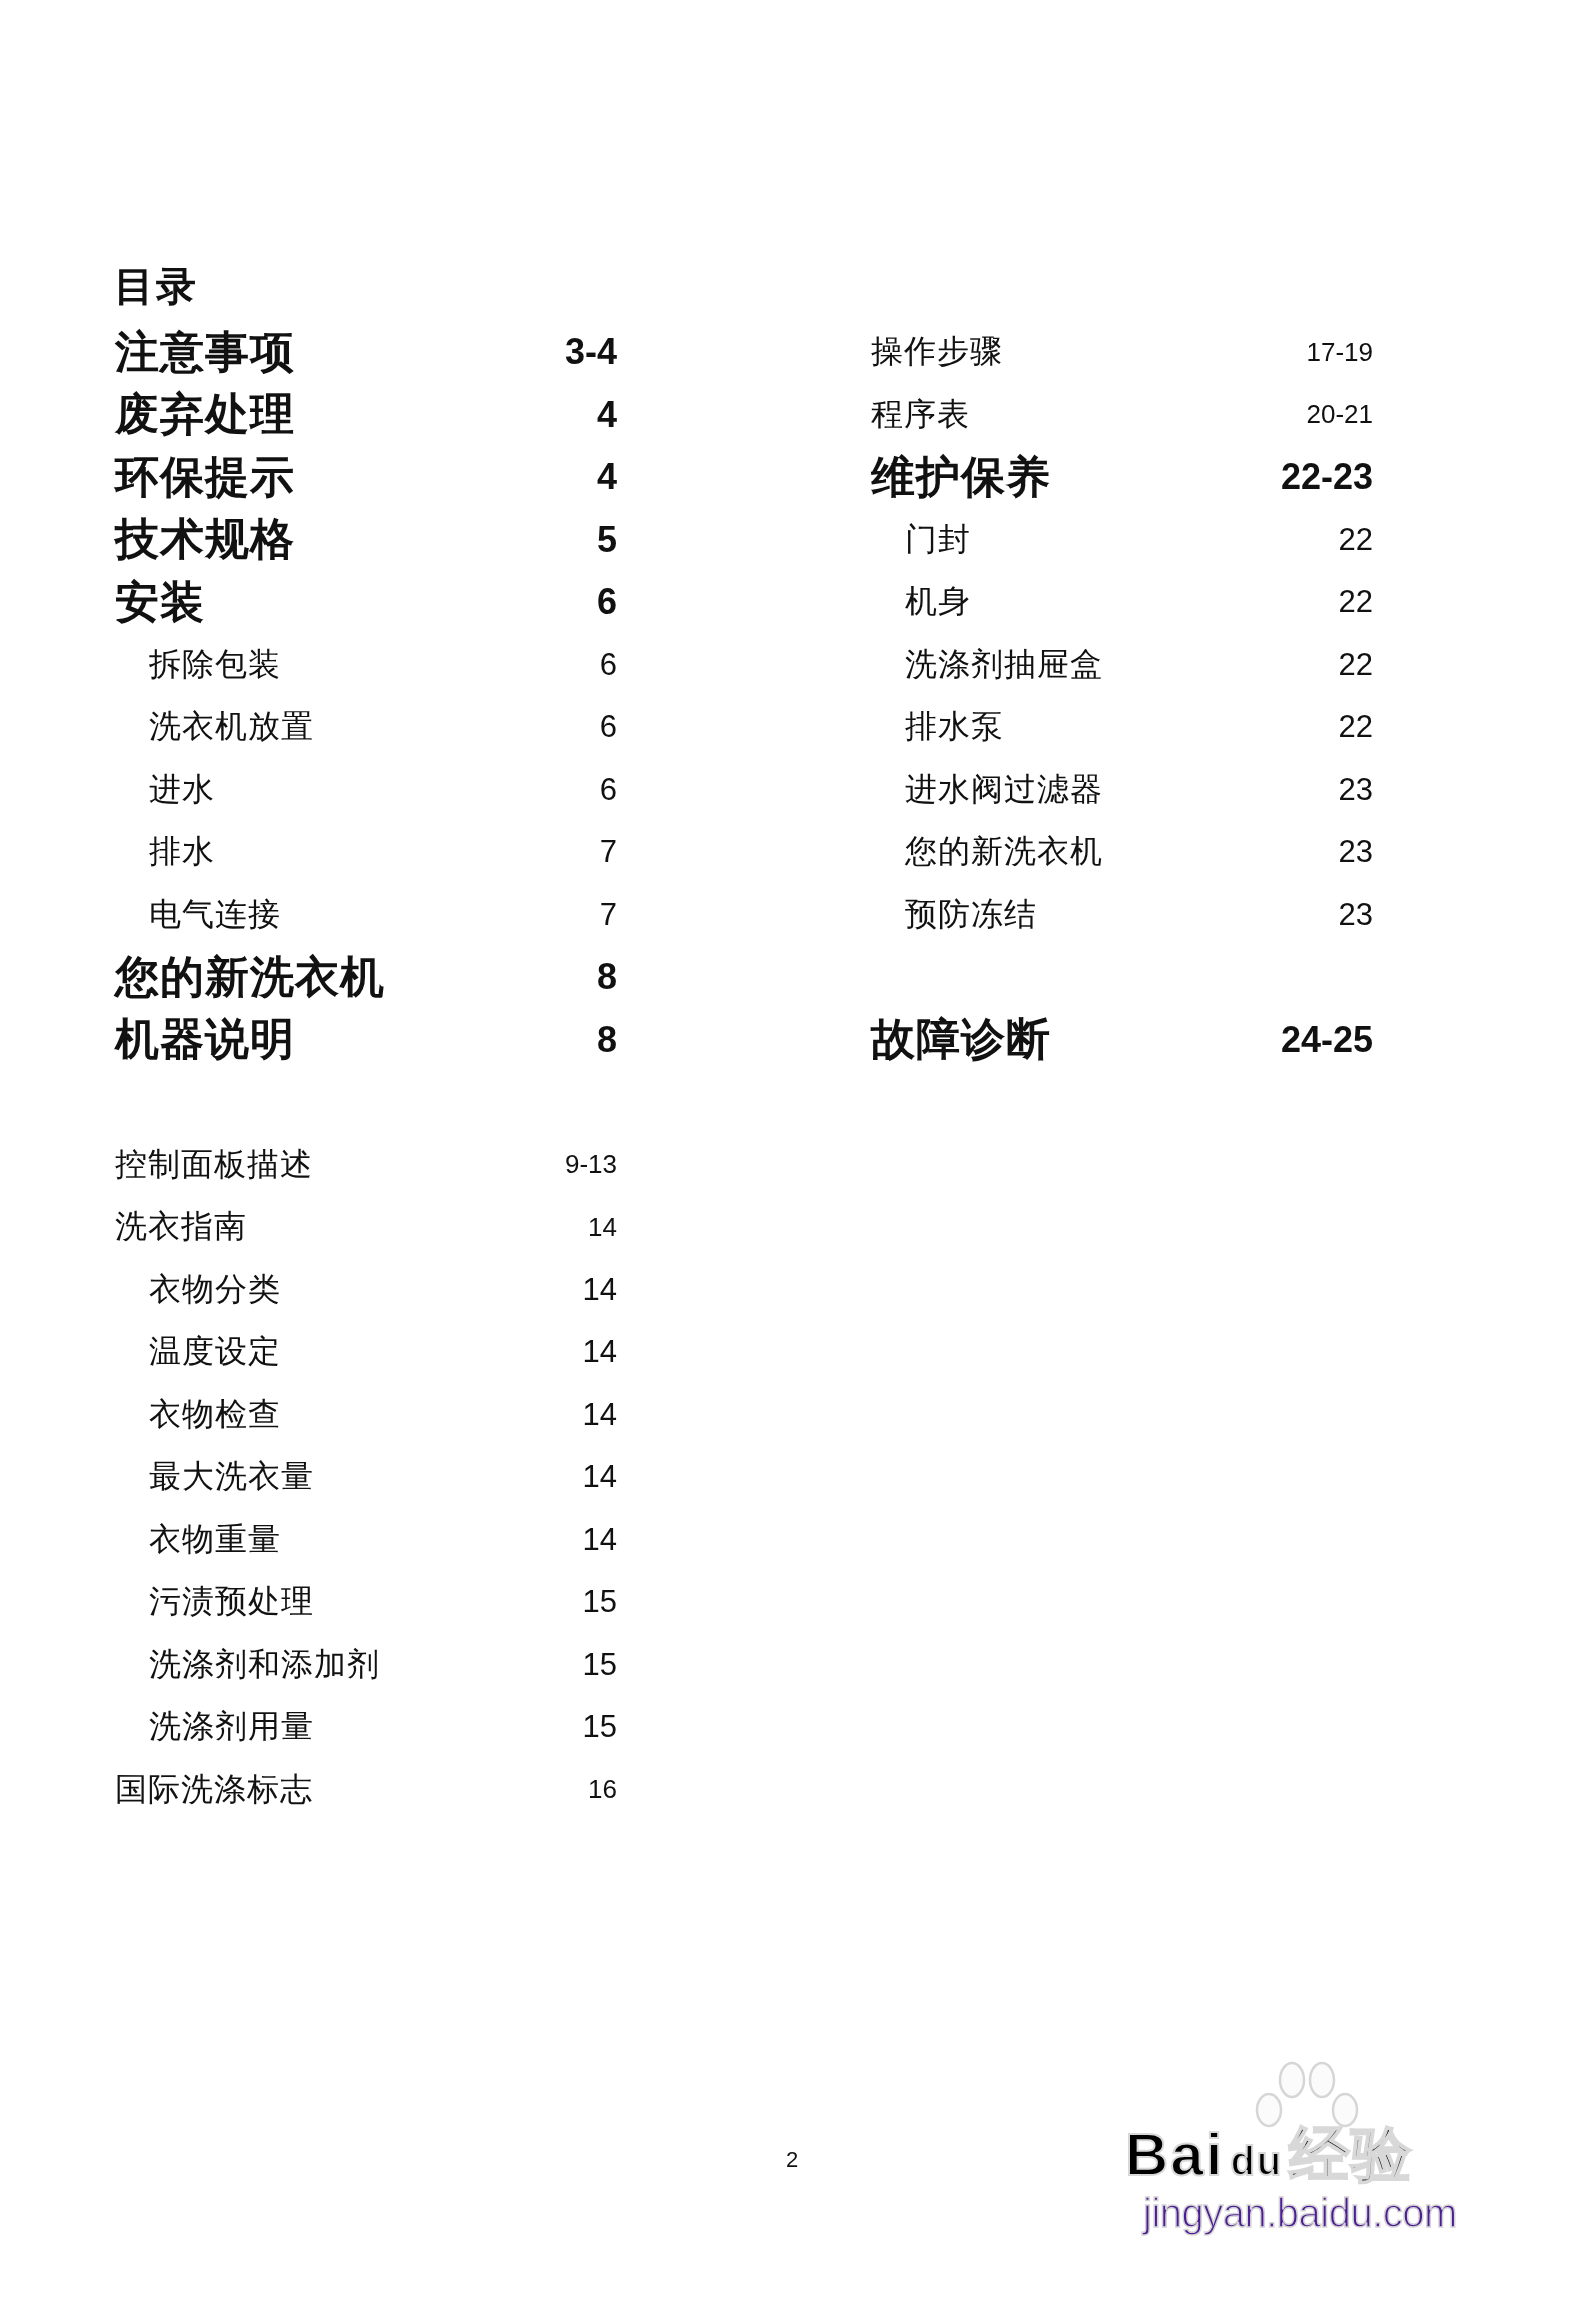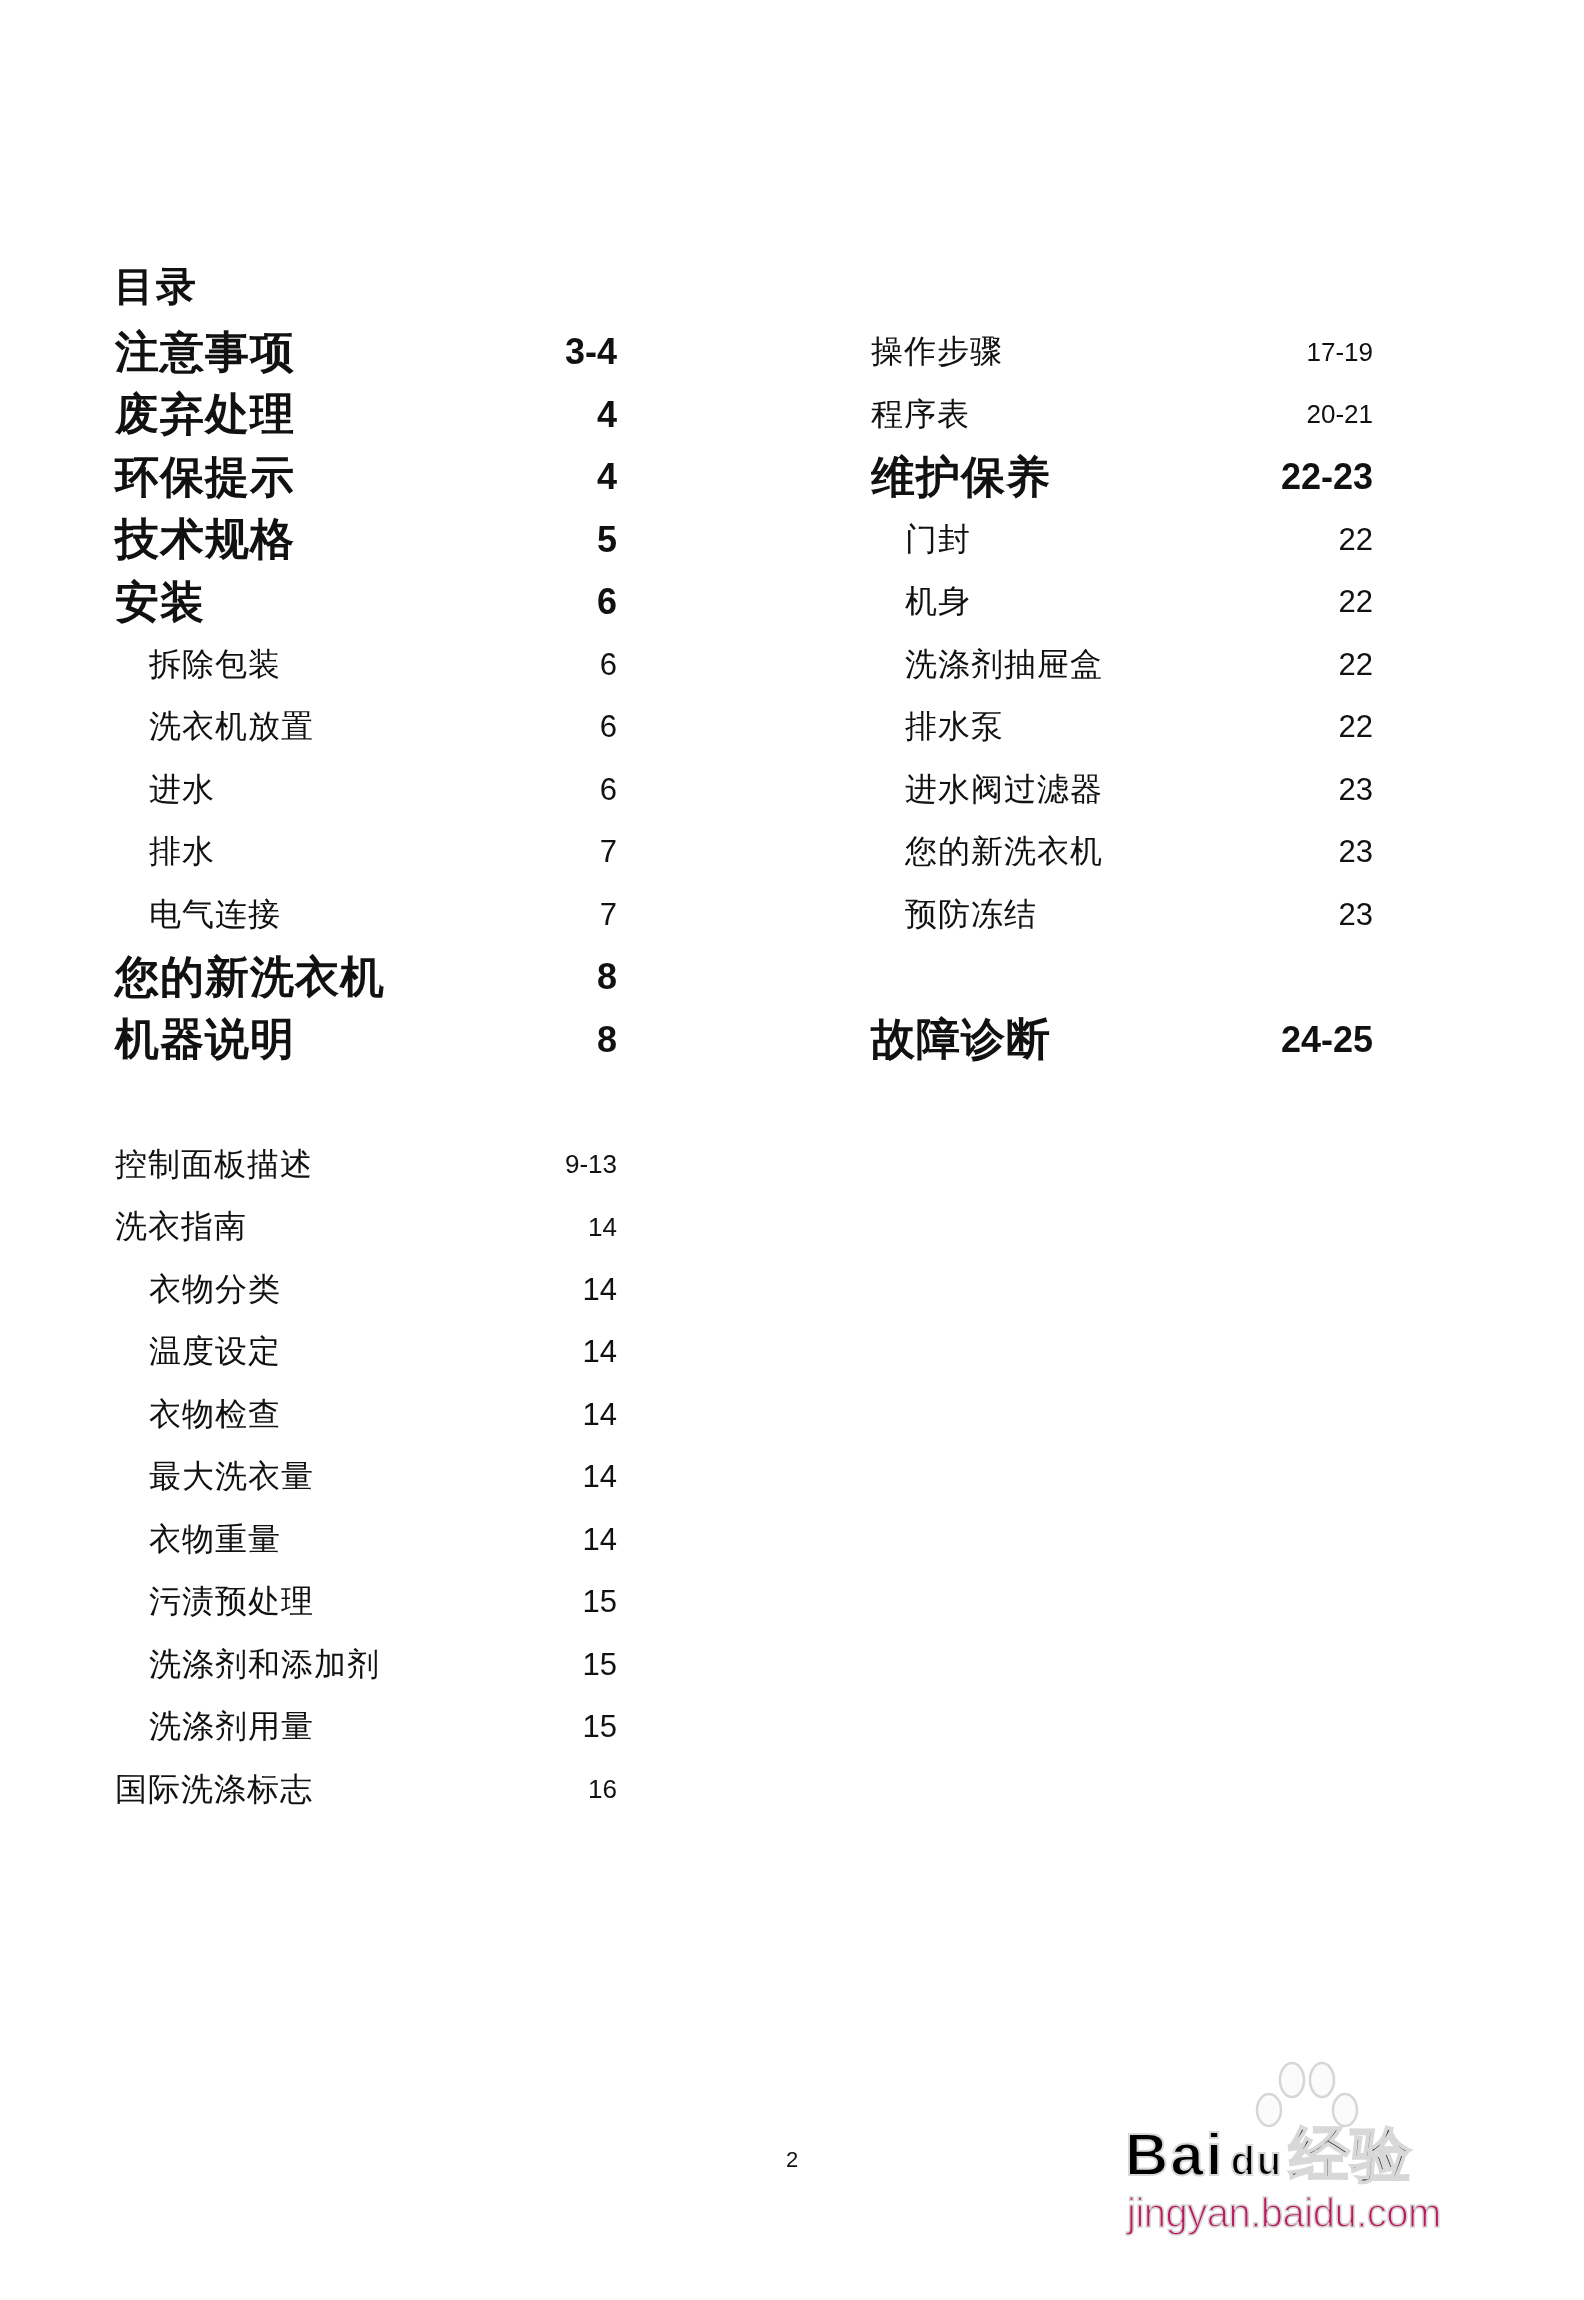--- a/index.html
+++ b/index.html
@@ -35,22 +35,22 @@
     color: #ffffff; pointer-events: none;
   }
   .watermark .paw { position: absolute; left: 112px; top: 0px; width: 140px; height: 90px; }
   .watermark .brand {
     position: absolute; left: 0; top: 60px; font-size: 60px; font-weight: bold;
     letter-spacing: 2px; line-height: 70px;
     -webkit-text-stroke: 2px #d8d8d8; color: #000000; white-space: nowrap;
   }
   .watermark .brand .du { font-size: 40px; padding: 0 6px; }
   .watermark .url {
-    position: absolute; left: 2px; top: 128px; font-size: 40px; line-height: 50px;
-    -webkit-text-stroke: 1.5px #d4d4d4; color: #be185d; white-space: nowrap; letter-spacing: -0.5px;
+    position: absolute; left: 18px; top: 128px; font-size: 40px; line-height: 50px;
+    -webkit-text-stroke: 1.5px #d4d4d4; color: #4c1d95; white-space: nowrap; letter-spacing: -0.5px;
   }
 </style>
 </head>
 <body>
 
 <h1 class="page-title">目录</h1>
 
 <div class="col col-left">
   <div class="row lvl1">
       <span class="label">注意事项</span>

